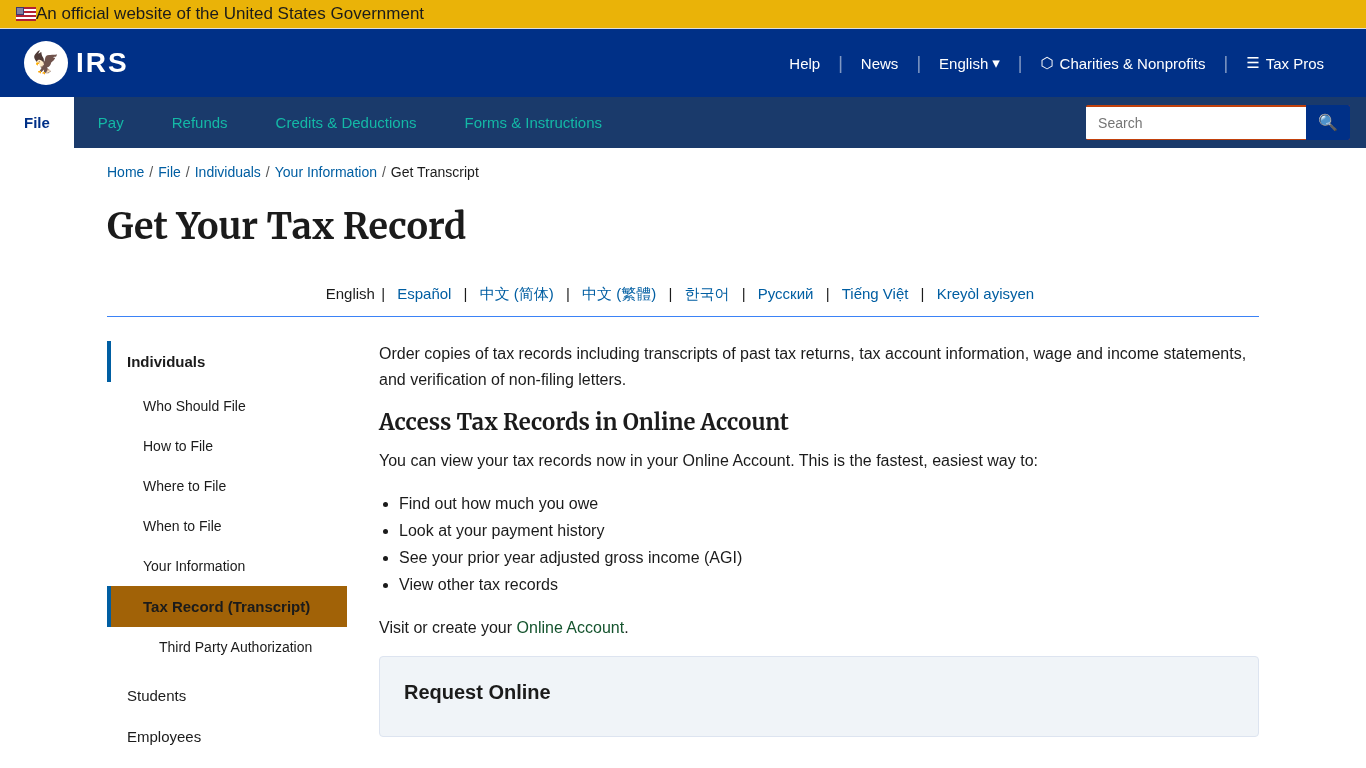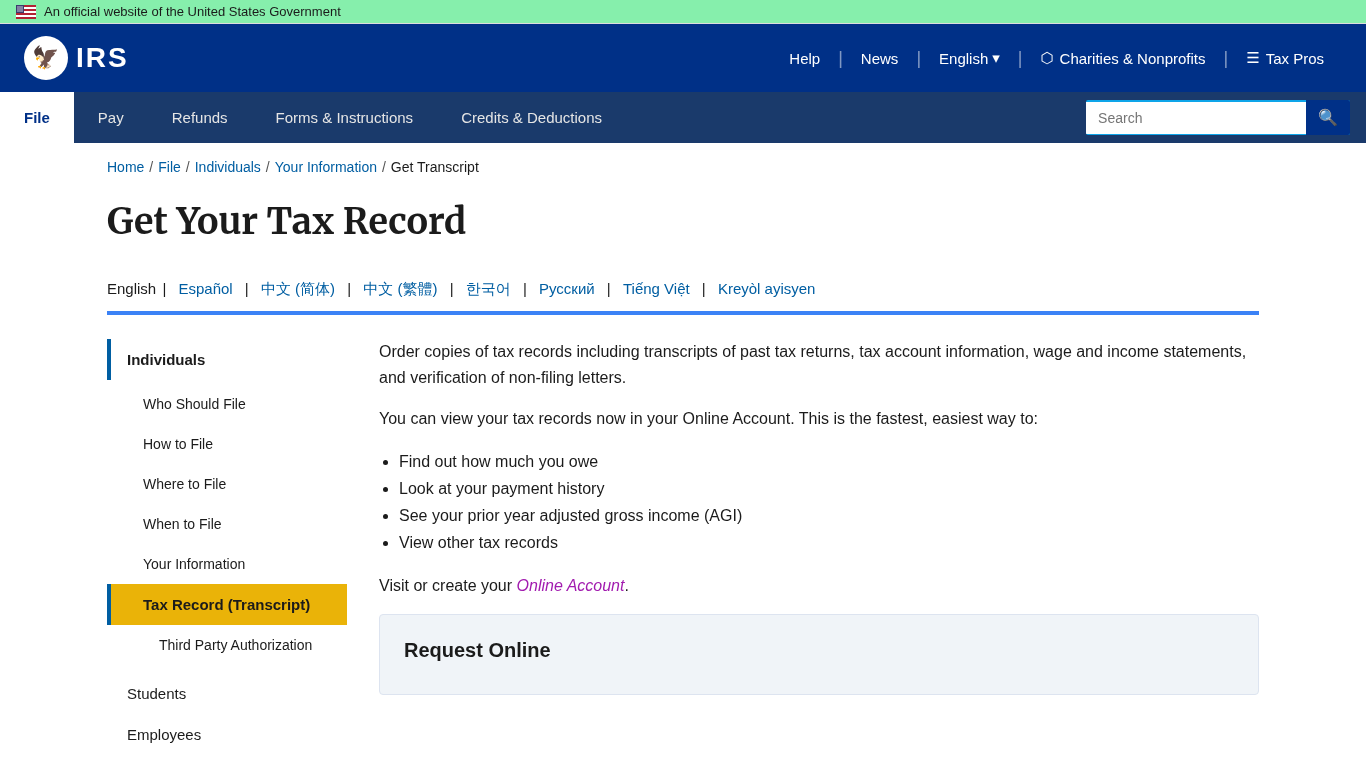--- a/index.html
+++ b/index.html
@@ -1,25 +1,24 @@
 <!DOCTYPE html>
 <html><head>
   <meta charset="utf-8">
   <style>
     * { box-sizing: border-box; margin: 0; padding: 0; }
     body { font-family: 'Source Sans Pro', Arial, sans-serif; font-size: 16px; color: #1b1b1b; background: #fff; }
 
     
     .gov-banner {
-      background: #86efac;
+      background: #eab308;
       padding: 4px 16px;
       display: flex;
       align-items: center;
-      gap: 8px;
-      font-size: 13px;
+      font-size: 17px;
       color: #1b1b1b;
       border-bottom: 1px solid #ddd;
     }
 
     
     .header {
       background: #003087;
       padding: 12px 24px;
       display: flex;
       align-items: center;
@@ -56,42 +55,42 @@
     }
 
     
     .main-nav {
       background: #1a3a6b;
       display: flex;
       align-items: stretch;
     }
     .main-nav .nav-item {
       padding: 16px 24px;
-      color: #e5e5e5;
+      color: #14b8a6;
       font-size: 15px;
       cursor: pointer;
       text-decoration: none;
       display: flex;
       align-items: center;
     }
     .main-nav .nav-item.active {
       background: #fff;
       color: #003087;
       font-weight: 700;
     }
     .main-nav .search-area {
       margin-left: auto;
       display: flex;
       align-items: center;
       padding: 8px 16px;
     }
     .search-box {
       display: flex;
       align-items: center;
-      background: #0ea5e9;
+      background: #c2410c;
       border: none;
       border-radius: 2px;
       overflow: hidden;
     }
     .search-box input {
       border: none;
       outline: none;
       padding: 8px 12px;
       font-size: 14px;
       width: 220px;
@@ -134,25 +133,25 @@
     .page-title {
       font-size: 36px;
       font-weight: 700;
       color: #1b1b1b;
       margin: 16px 0 24px;
       font-family: 'Merriweather', Georgia, serif;
     }
 
     
     .lang-bar {
-      text-align: left;
+      text-align: center;
       padding: 12px 0;
       font-size: 15px;
       color: #1b1b1b;
-      border-bottom: 4px solid #3b82f6;
+      border-bottom: 1px solid #3b82f6;
       margin-bottom: 24px;
     }
     .lang-bar span { color: #1b1b1b; }
     .lang-bar a {
       color: #005ea2;
       text-decoration: none;
       margin: 0 6px;
     }
     .lang-sep { color: #555; margin: 0 2px; }
 
@@ -176,21 +175,21 @@
       text-decoration: none;
       cursor: pointer;
       border-left: 4px solid transparent;
     }
     .sidebar-item.active-parent {
       font-weight: 700;
       border-left: 4px solid #005ea2;
       color: #1b1b1b;
     }
     .sidebar-item.active-child {
-      background: #eab308;
+      background: #a16207;
       border-left: 4px solid #005ea2;
       font-weight: 600;
       color: #1b1b1b;
       padding-left: 32px;
     }
     .sidebar-item.child {
       padding-left: 32px;
       font-size: 14px;
       color: #1b1b1b;
     }
@@ -218,23 +217,22 @@
     }
     .main-content ul {
       margin: 8px 0 16px 20px;
     }
     .main-content ul li {
       font-size: 16px;
       line-height: 1.7;
       color: #1b1b1b;
     }
     .main-content a {
-      color: #a21caf;
-      text-decoration: none;
-      font-style: italic;
+      color: #14532d;
+      text-decoration: none;
     }
 
     
     .info-box {
       background: #f0f4f8;
       border: 1px solid #dde4f0;
       border-radius: 4px;
       padding: 24px;
       margin-top: 16px;
     }
@@ -322,24 +320,24 @@
   <a class="nav-item active">
     <span>File</span>
   </a>
   <a class="nav-item">
     <span>Pay</span>
   </a>
   <a class="nav-item">
     <span>Refunds</span>
   </a>
   <a class="nav-item">
-    <span>Forms &amp; Instructions</span>
+    <span>Credits &amp; Deductions</span>
   </a>
   <a class="nav-item">
-    <span>Credits &amp; Deductions</span>
+    <span>Forms &amp; Instructions</span>
   </a>
   <div class="search-area">
     <div class="search-box">
       <input type="text" placeholder="Search" style="">
       <button>
         <span>🔍</span>
       </button>
     </div>
   </div>
 </nav>
@@ -411,20 +409,21 @@
         <span>Students</span>
       </a>
       <a class="sidebar-item">
         <span>Employees</span>
       </a>
     </aside>
 
     <main class="main-content">
       <p>Order copies of tax records including transcripts of past tax returns, tax account information, wage and income statements, and verification of non-filing letters.</p>
 
+      <h2>Access Tax Records in Online Account</h2>
 
       <p>You can view your tax records now in your Online Account. This is the fastest, easiest way to:</p>
 
       <ul>
         <li>Find out how much you owe</li>
         <li>Look at your payment history</li>
         <li>See your prior year adjusted gross income (AGI)</li>
         <li>View other tax records</li>
       </ul>
 

